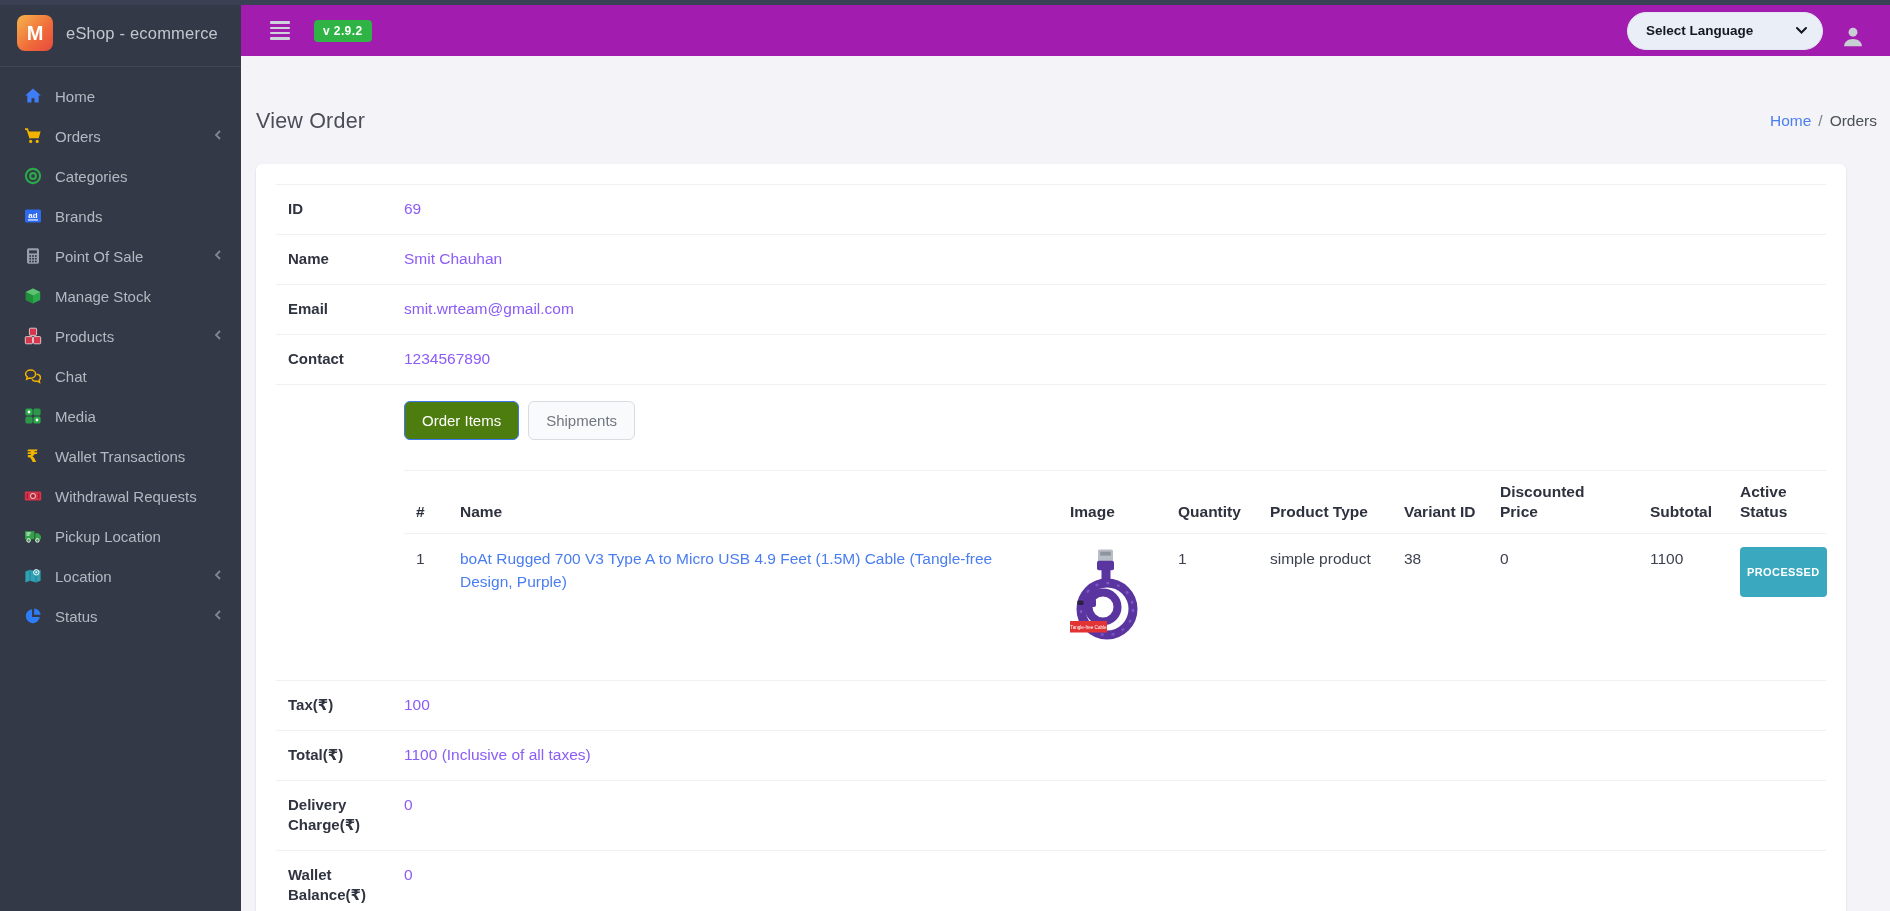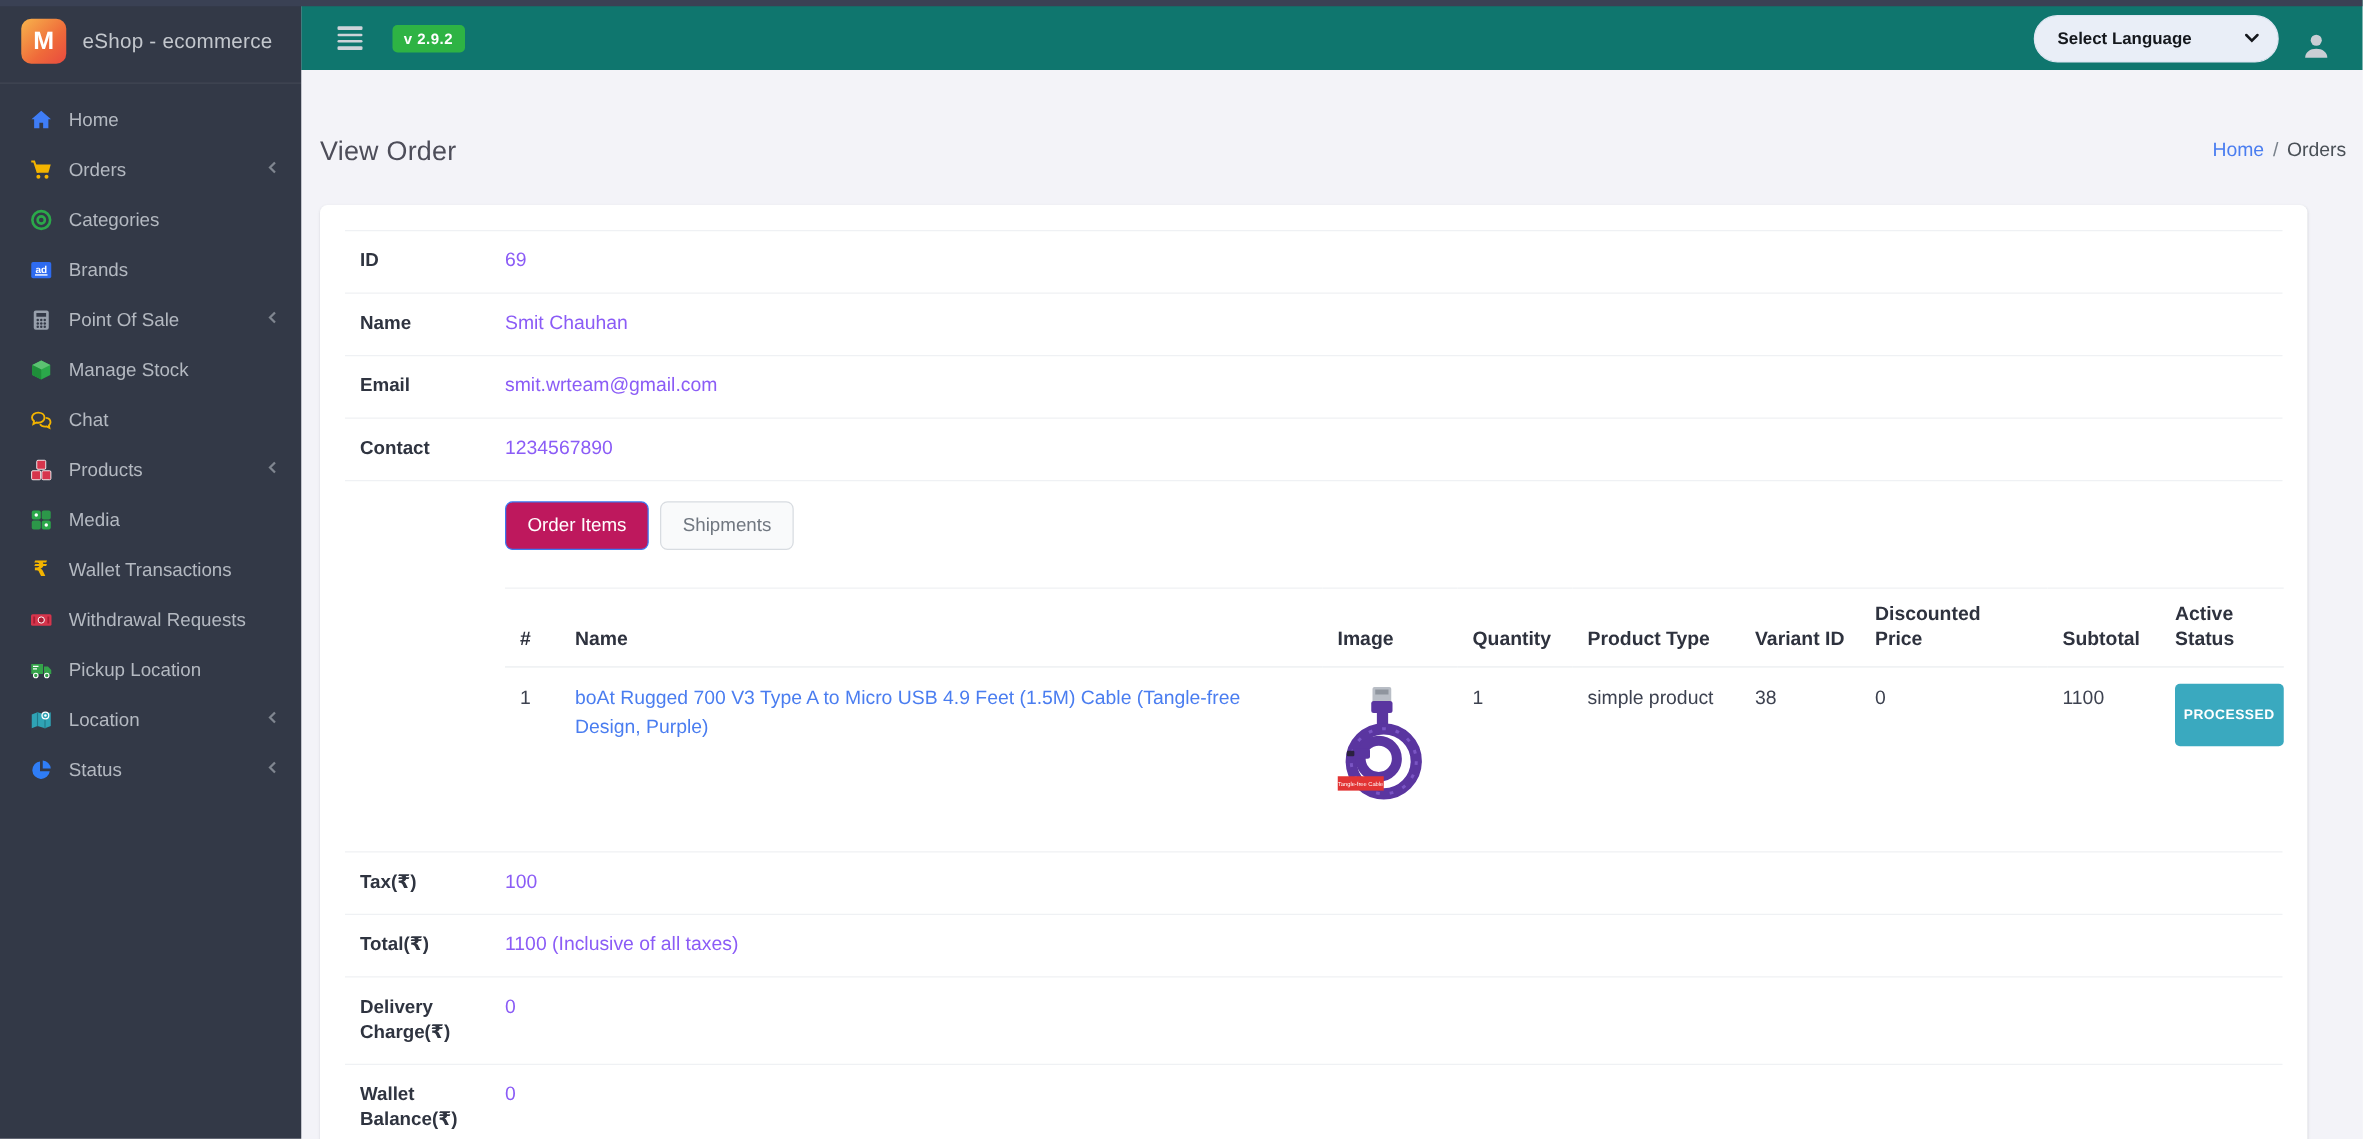--- a/index.html
+++ b/index.html
@@ -19,21 +19,21 @@
   .logo-badge span { color:#fff; font-weight:bold; font-size:20px; }
   .logo-title { color:#c3c7cd; font-size:16.5px; margin-left:13px; letter-spacing:.2px; }
   .menu { padding-top:9px; }
   .mitem { height:40px; display:flex; align-items:center; padding:0 18px 0 23px; cursor:pointer; position:relative; }
   .micon { width:19px; height:19px; display:flex; align-items:center; justify-content:center; flex:none; }
   .mlabel { color:#b4b9c1; font-size:15px; margin-left:13px; white-space:nowrap; }
   .mchev { position:absolute; right:19px; top:50%; transform:translateY(-50%); opacity:.75; }
   .rupee-glyph { color:#f3b400; font-weight:bold; font-size:17px; font-family:"DejaVu Sans",sans-serif; line-height:1; }
 
   
-  .topbar { position:absolute; left:241px; top:0; width:1649px; height:56px; background:#0f766e;
+  .topbar { position:absolute; left:241px; top:0; width:1649px; height:56px; background:#a21caf;
     display:flex; align-items:center; padding:5px 24px 0 27px; }
   .hamburger { display:flex; flex-direction:column; gap:2.6px; cursor:pointer; padding:4px 2px; }
   .hamburger span { width:20px; height:2.6px; background:#ced3d9; border-radius:1px; }
   .vbadge { margin-left:22px; background:#2eb344; color:#fff; font-size:12px; font-weight:bold;
     padding:4px 9px; border-radius:4px; letter-spacing:.4px; }
   .topbar-right { margin-left:auto; display:flex; align-items:flex-end; gap:17px; }
   .lang-select { height:38px; min-width:196px; background:#e9eef7; border-radius:19px;
     display:flex; align-items:center; justify-content:space-between; padding:0 14px 0 18px;
     cursor:pointer; border:1px solid #dfe6f2; }
   .lang-select .lbl { font-size:13.5px; font-weight:bold; color:#15181d; }
@@ -53,21 +53,21 @@
 
   .drow { display:flex; border-top:1px solid #eff1f4; padding:14px 12px; }
   .dlabel { width:116px; flex:none; font-weight:bold; color:#2f3440; font-size:15px; line-height:1.35; }
   .dvalue { color:#8b5cf6; font-size:15.5px; line-height:1.35; }
   .dwide { flex:1; min-width:0; }
 
   
   .tabs { display:flex; gap:9px; margin-top:2px; }
   .tab-btn { font-size:15px; padding:10px 17px; border-radius:6px; cursor:pointer; border:1px solid transparent;
     font-family:inherit; }
-  .tab-btn.active { background:#be185d; color:#fff; border-color:#3b78f1; }
+  .tab-btn.active { background:#4d7c0f; color:#fff; border-color:#3b78f1; }
   .tab-btn.inactive { background:#f9fafb; color:#707780; border-color:#d8dce1; }
 
   
   table.items { width:100%; border-collapse:collapse; table-layout:fixed; margin-top:30px; border-top:1px solid #eff1f4; }
   table.items th { text-align:left; vertical-align:bottom; font-size:15.5px; color:#2e323e;
     padding:11px 12px; border-bottom:1px solid #eff1f4; font-weight:bold; line-height:1.3; }
   table.items td { vertical-align:top; font-size:15.5px; color:#3d4250; padding:13px 12px; line-height:1.5; }
   .plink { color:#4a7df0; cursor:pointer; text-decoration:none; }
   .status-badge { display:inline-block; background:#3aa9bf; color:#fff; font-size:11px; font-weight:bold;
     padding:17px 7px; border-radius:4px; letter-spacing:.4px; }
@@ -167,44 +167,44 @@
             <path d="M9 1.4L16.2 5v8L9 16.6 1.8 13V5z" fill="#2ba84a"></path>
             <path d="M9 1.4L16.2 5 9 8.6 1.8 5z" fill="#5cc172"></path>
             <path d="M9 8.6v8L1.8 13V5z" fill="#1f8f3a"></path>
           </svg>
       </span>
       <span class="mlabel">Manage Stock</span>
     </div>
 
     <div class="mitem">
       <span class="micon">
-        <svg viewBox="0 0 18 18" width="18" height="18" fill="none" stroke="#f3b400" stroke-width="1.5">
-            <path d="M6.6 3.1C3.8 3.1 1.6 4.8 1.6 7c0 1.2.6 2.2 1.6 2.9l-.5 2.3 2.5-1.2c.4.1.9.2 1.4.2 2.8 0 5-1.8 5-4.1s-2.2-4-5-4z"></path>
-            <path d="M12.6 7.3c2.2.2 3.8 1.7 3.8 3.5 0 1-.5 1.9-1.3 2.5l.4 2-2.2-1.1c-.4.1-.8.1-1.2.1-1.8 0-3.4-.8-4.1-2"></path>
-          </svg>
-      </span>
-      <span class="mlabel">Chat</span>
-    </div>
-
-    <div class="mitem">
-      <span class="micon">
         <svg viewBox="0 0 18 18" width="18" height="18">
             <g fill="#d6354c" stroke="#fff" stroke-width="0.7">
               <rect x="5.4" y="1.2" width="7.2" height="7.2" rx="1"></rect>
               <rect x="1.3" y="9.6" width="7.2" height="7.2" rx="1"></rect>
               <rect x="9.5" y="9.6" width="7.2" height="7.2" rx="1"></rect>
             </g>
           </svg>
       </span>
       <span class="mlabel">Products</span>
       <span class="mchev">
         <svg width="8" height="12">
             <polyline points="6,2 2,6 6,10" stroke="#9aa0a9" stroke-width="1.8" fill="none"></polyline>
           </svg>
       </span>
+    </div>
+
+    <div class="mitem">
+      <span class="micon">
+        <svg viewBox="0 0 18 18" width="18" height="18" fill="none" stroke="#f3b400" stroke-width="1.5">
+            <path d="M6.6 3.1C3.8 3.1 1.6 4.8 1.6 7c0 1.2.6 2.2 1.6 2.9l-.5 2.3 2.5-1.2c.4.1.9.2 1.4.2 2.8 0 5-1.8 5-4.1s-2.2-4-5-4z"></path>
+            <path d="M12.6 7.3c2.2.2 3.8 1.7 3.8 3.5 0 1-.5 1.9-1.3 2.5l.4 2-2.2-1.1c-.4.1-.8.1-1.2.1-1.8 0-3.4-.8-4.1-2"></path>
+          </svg>
+      </span>
+      <span class="mlabel">Chat</span>
     </div>
 
     <div class="mitem">
       <span class="micon">
         <svg viewBox="0 0 18 18" width="18" height="18" fill="#2ba84a">
             <rect x="1.4" y="1.4" width="7.2" height="7.2" rx="1.6"></rect>
             <rect x="9.4" y="1.4" width="7.2" height="7.2" rx="1.6" fill-opacity=".85"></rect>
             <rect x="1.4" y="9.4" width="7.2" height="7.2" rx="1.6" fill-opacity=".85"></rect>
             <rect x="9.4" y="9.4" width="7.2" height="7.2" rx="1.6"></rect>
             <circle cx="5" cy="5" r="1.4" fill="#fff"></circle>

